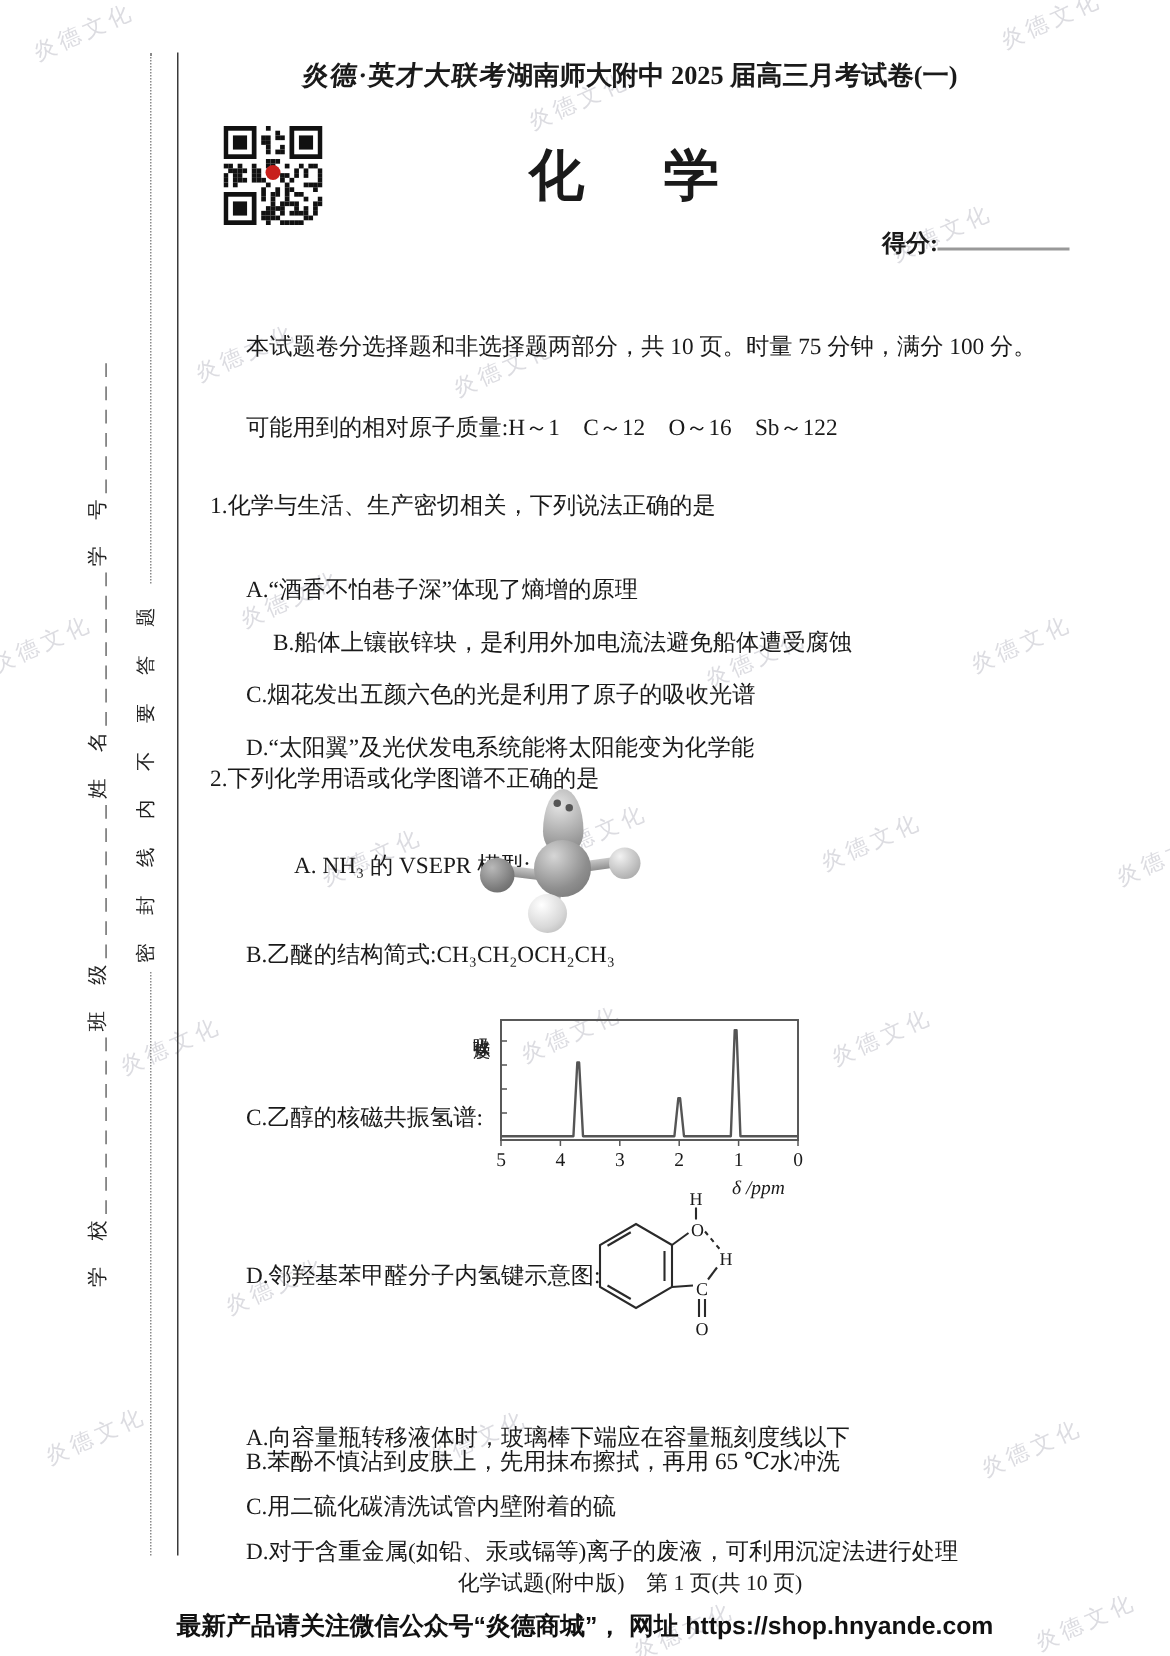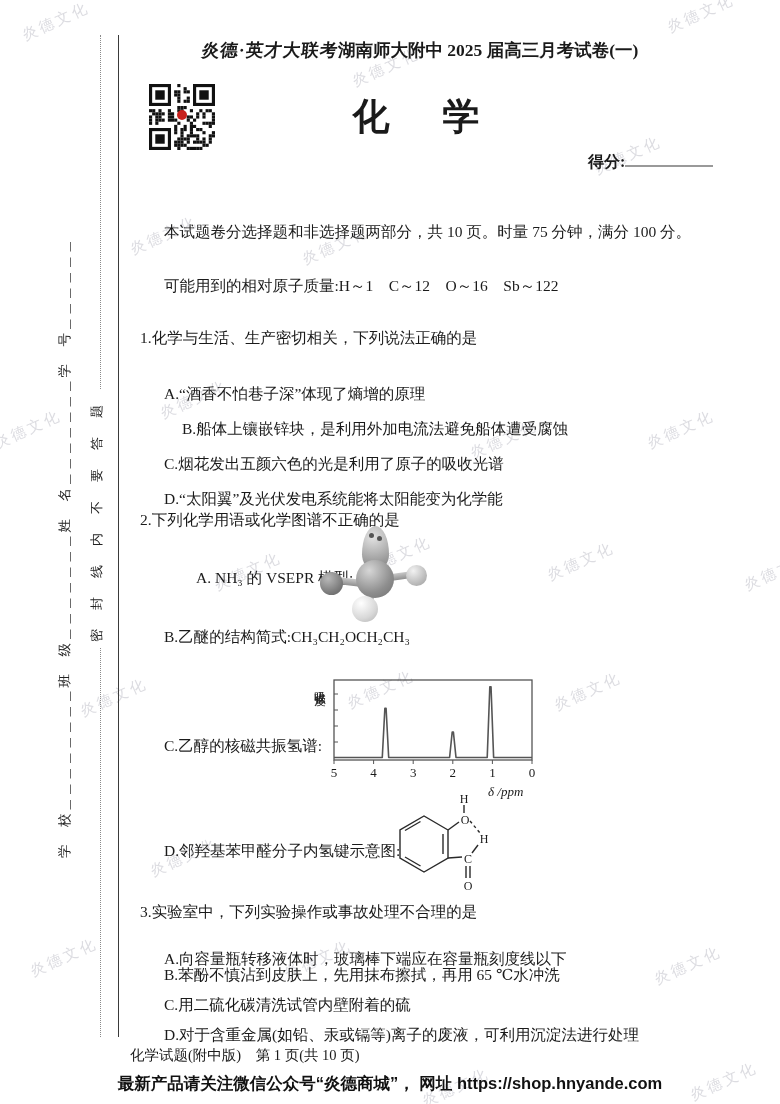--- a/index.html
+++ b/index.html
@@ -64,21 +64,21 @@
     background:radial-gradient(circle at 35% 28%, #d6d6d6, #8e8e8e 60%, #6f6f6f); }
   .sph-left { left:2px; top:46px; width:23px; height:23px;
     background:radial-gradient(circle at 35% 28%, #b9b9b9, #7a7a7a 65%, #5f5f5f); }
   .sph-right { left:88px; top:39px; width:21px; height:21px;
     background:radial-gradient(circle at 35% 28%, #f2f2f2, #b9b9b9 65%, #9c9c9c); }
   .sph-bottom { left:34px; top:70px; width:26px; height:26px;
     background:radial-gradient(circle at 35% 28%, #ffffff, #d8d8d8 60%, #b0b0b0); }
   
   .structD { position:absolute; left:388px; top:793px; }
   
-  .footer-line { position:absolute; left:130px; top:1046px; width:580px; 
+  .footer-line { position:absolute; left:130px; top:1046px; width:580px; text-align:center;
     font-size:14.5px; }
   .banner-line { position:absolute; left:0; top:1073px; width:780px; text-align:center;
     font-size:16.5px; font-weight:bold;
     font-family:"Liberation Sans","DejaVu Sans",sans-serif; color:#111; }
   svg text { font-family:"Liberation Serif","DejaVu Serif",serif; }
 </style>
 </head>
 <body>
 
 <div class="page">
@@ -326,21 +326,20 @@
         <text x="76" y="10">H</text>
         <text x="77" y="31">O</text>
         <text x="96" y="50">H</text>
         <text x="80" y="70">C</text>
         <text x="80" y="97">O</text>
       </g>
     </svg>
   </div>
   <div class="tline" style="left:164px; top:840px;">D.邻羟基苯甲醛分子内氢键示意图:</div>
 
-  <div class="tline" style="left:140px; top:901px;"><span>3.</span><span>实验室中，下列实验操作或事故处理不合理的是</span></div>
   <div class="tline" style="left:164px; top:934px;margin-top:14px;">A.向容量瓶转移液体时，玻璃棒下端应在容量瓶刻度线以下</div>
   <div class="tline" style="left:164px; top:964px;">B.苯酚不慎沾到皮肤上，先用抹布擦拭，再用 65 ℃水冲洗</div>
   <div class="tline" style="left:164px; top:1024px;">D.对于含重金属(如铅、汞或镉等)离子的废液，可利用沉淀法进行处理</div>
   <div class="tline" style="left:164px; top:994px;">C.用二硫化碳清洗试管内壁附着的硫</div>
 
   <div class="footer-line">化学试题(附中版)　第 1 页(共 10 页)</div>
   <div class="banner-line">最新产品请关注微信公众号“炎德商城”， 网址 https://shop.hnyande.com</div>
 
 </div>
 

